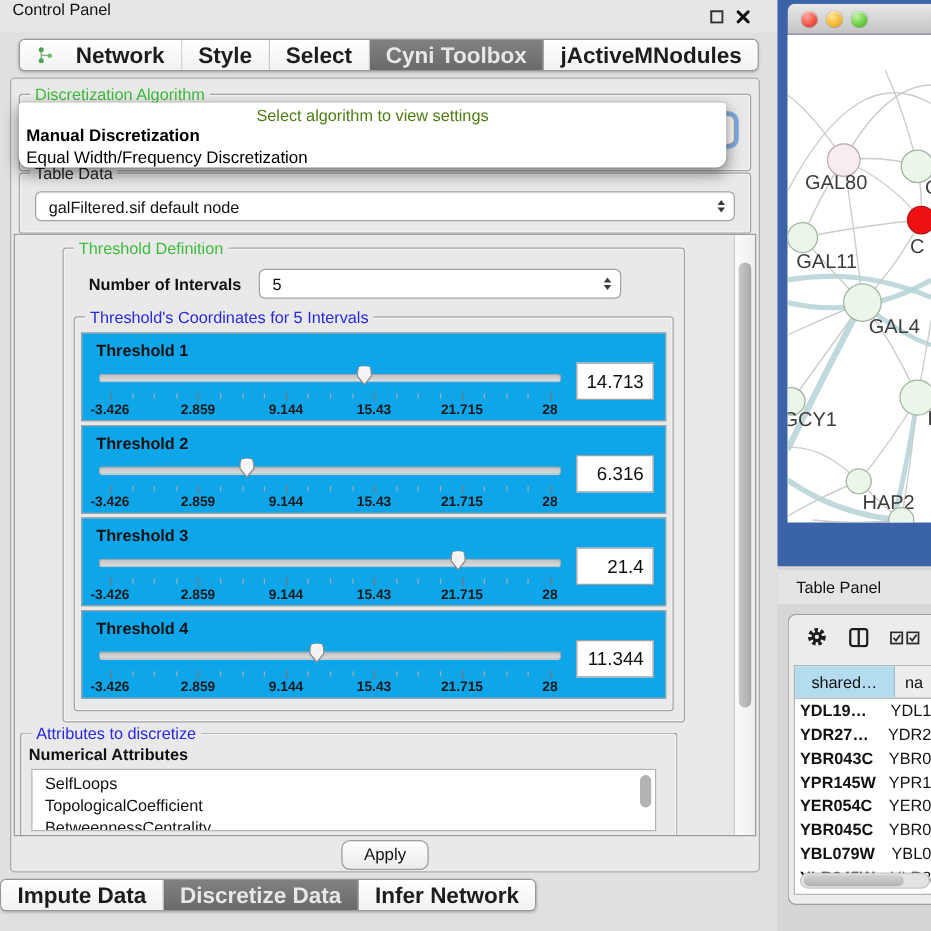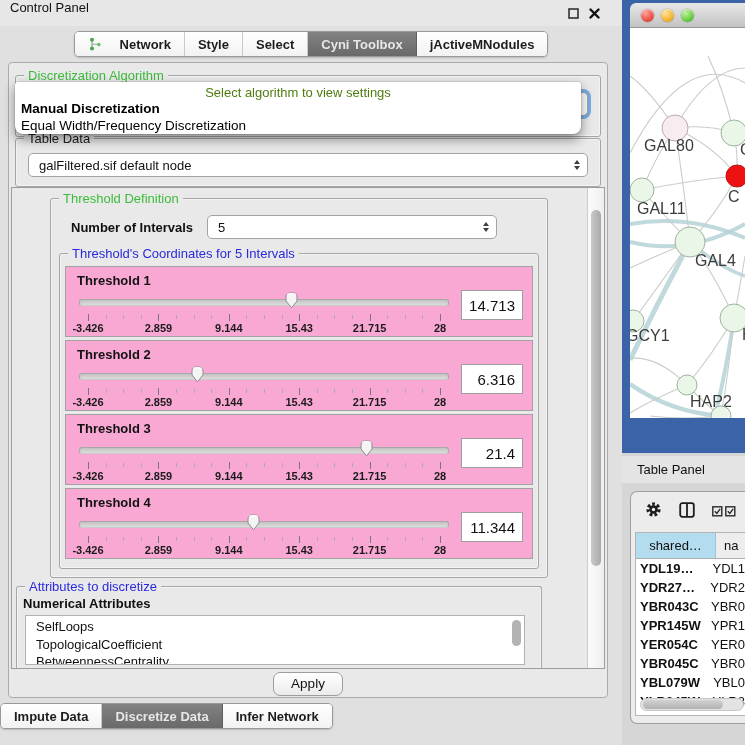--- a/index.html
+++ b/index.html
@@ -6,21 +6,21 @@
   body{width:745px;height:745px;overflow:hidden;font-family:"Liberation Sans","DejaVu Sans",sans-serif;-webkit-font-smoothing:antialiased;}
   .root{position:relative;width:745px;height:745px;background:#dadada;}
 
   
   .cp{position:absolute;left:0;top:0;width:622px;height:745px;background:#e0e0e0;}
   .cp-titlebar{position:absolute;left:0;top:0;width:622px;height:26px;background:#e7e7e7;display:flex;padding:0 0 0 10px;box-sizing:border-box;font-size:13px;color:#111;}
   .tb-icons{margin-left:auto;display:flex;gap:10px;align-items:center;padding-right:22px;}
   .tb-icons svg{display:block;}
   .cp-tabs{position:absolute;top:31px;left:0;width:622px;display:flex;justify-content:center;}
   .seg-ctl{display:inline-flex;background:#fff;border:1px solid #989898;border-radius:5px;overflow:hidden;height:24px;box-shadow:0 1px 2px rgba(0,0,0,.18);}
-  .seg{display:flex;align-items:center;gap:18px;padding:0 13px;font-size:13px;font-weight:bold;color:#1d1d1d;border-right:1px solid #c9c9c9;background:linear-gradient(#ffffff,#f2f2f2);cursor:default;white-space:nowrap;}
+  .seg{display:flex;align-items:center;gap:18px;padding:0 13px;font-size:18px;font-weight:bold;color:#1d1d1d;border-right:1px solid #c9c9c9;background:linear-gradient(#ffffff,#f2f2f2);cursor:default;white-space:nowrap;}
   .seg:last-child{border-right:none;}
   .seg.active{background:linear-gradient(#818181,#6a6a6a);color:#e7e7e7;border-right-color:#5f5f5f;}
   .cp-body{position:absolute;left:8px;top:62px;width:600px;height:636px;background:#e9e9e9;border:1px solid #ababab;border-radius:4px;box-sizing:border-box;}
 
   .groupbox{position:absolute;border:1px solid #a6a6a6;border-radius:3px;box-shadow:inset 0 0 0 1px rgba(255,255,255,.5);}
   .gb-title{position:absolute;top:-8px;left:8px;background:#e9e9e9;padding:0 4px;font-size:13px;line-height:15px;white-space:nowrap;}
   .green{color:#3cbc3c;}
   .blue{color:#2929dd;}
   .dark{color:#222;}
 
@@ -37,21 +37,21 @@
   .popup-item.bold{font-weight:bold;}
 
   .scrollpane{position:absolute;left:2px;top:124px;width:594px;height:482px;border:1px solid #9d9d9d;background:#e9e9e9;box-sizing:border-box;}
   .sp-content{position:absolute;left:0;top:0;right:17px;bottom:0;overflow:hidden;}
   .vsb{position:absolute;right:0;top:0;bottom:0;width:16px;border-left:1px solid #cdcdcd;background:linear-gradient(to right,#fbfbfb,#efefef);}
   .vsb-thumb{position:absolute;left:3px;width:10px;top:22px;height:356px;background:linear-gradient(to right,#c9c9c9,#a9a9a9);border-radius:6px;}
 
   .num-row{position:absolute;left:20px;top:16px;display:flex;align-items:center;}
   .lbl-b{font-size:13px;font-weight:bold;color:#111;}
 
-  .th-panel{border:1px solid #a2a2a2;background:#f9a8d4;padding:5px 9px 0 9px;margin:0 5px 3px 5px;height:64px;box-sizing:content-box;}
+  .th-panel{border:1px solid #a2a2a2;background:#0ea5e9;padding:5px 9px 0 9px;margin:0 5px 3px 5px;height:64px;box-sizing:content-box;}
   .th-title{font-size:13px;font-weight:bold;color:#111;margin:1px 0 2px 2px;}
   .th-row{display:flex;align-items:flex-start;}
   .slider{position:relative;flex:1;height:44px;margin:0 12px 0 4px;}
   .sl-inner{position:absolute;left:9px;right:9px;top:0;bottom:0;}
   .track{position:absolute;left:0;right:0;top:9px;height:5px;border-radius:3px;background:linear-gradient(#c3c3c3,#dcdcdc);border:1px solid #a8a8a8;border-bottom-color:#cacaca;}
   .thumb{position:absolute;top:2px;width:15px;height:17px;margin-left:-7.5px;}
   .tick{position:absolute;width:1px;background:#9b9b9b;}
   .tick.minor{top:25px;height:4px;background:#ababab;}
   .tick.major{top:24px;height:7px;background:#787878;}
   .tlabel{position:absolute;top:32px;transform:translateX(-50%);font-size:11px;font-weight:bold;color:#1b1b1b;white-space:nowrap;}

